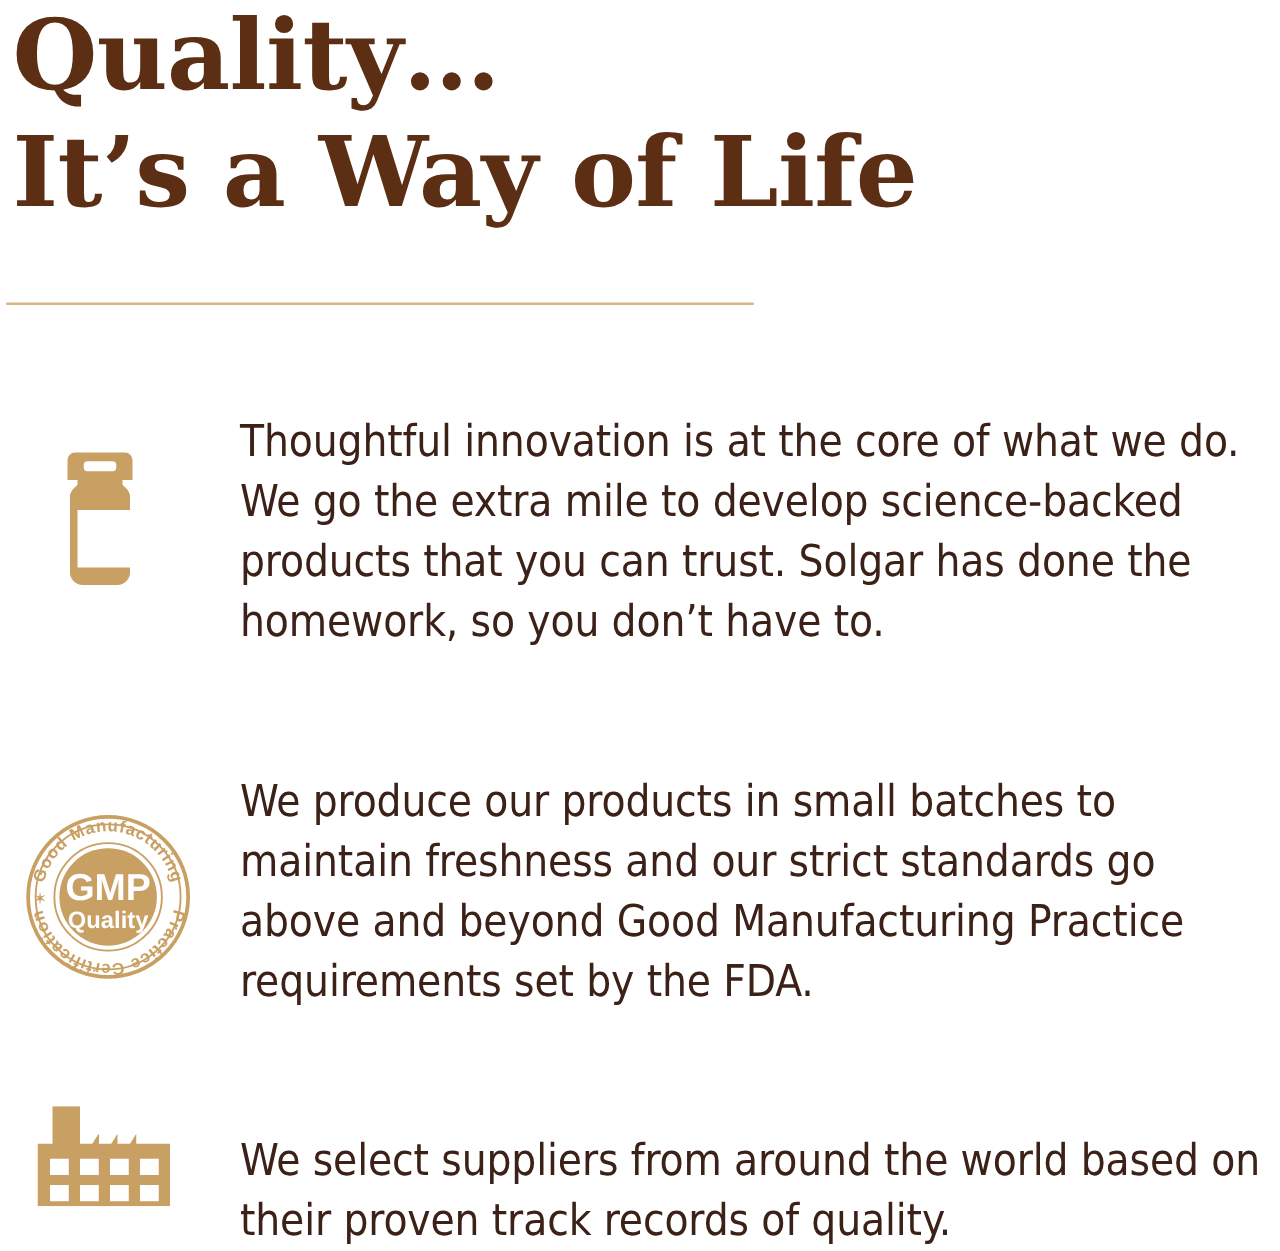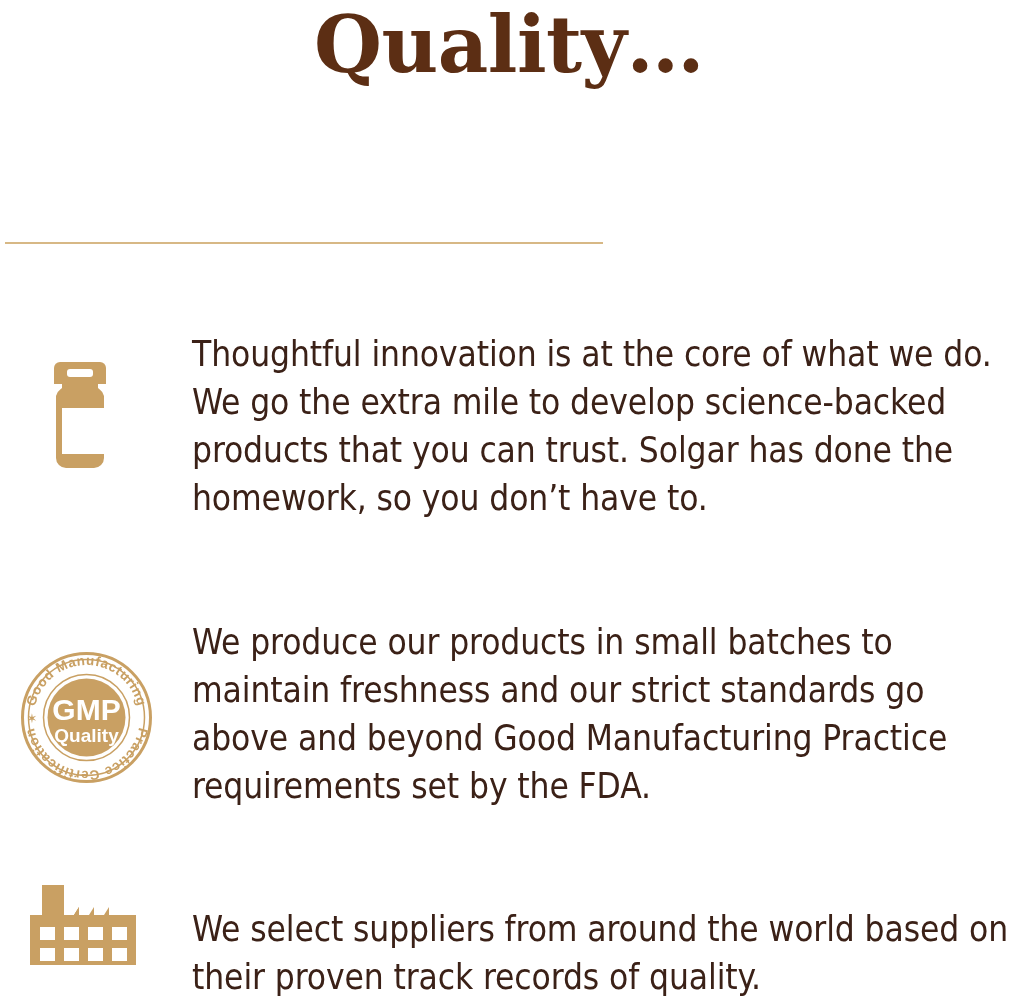--- a/index.html
+++ b/index.html
@@ -28,21 +28,20 @@
     color: #5c2e14;
     font-weight: 700;
     letter-spacing: -0.5px;
     margin: 0;
     white-space: nowrap;
   }
   .headline-1 {
     font-size: 78px;
     line-height: 86px;
     padding-left: 2px;
-    text-align: center;
   }
   .headline-2 {
     font-size: 78px;
     line-height: 86px;
     padding-left: 2px;
     margin-top: 8px;
   }
 
   
   .divider {
@@ -91,20 +90,21 @@
   .row-2 .row-text { top: 318px; }
   
   .row-3 .row-icon { left: 30px; top: 585px; }
   .row-3 .row-text { top: 605px; }
 </style>
 </head>
 <body>
 
 <div class="heading-block">
   <h1 class="headline headline-1">Quality…</h1>
+  <h1 class="headline headline-2">It’s a Way of Life</h1>
 </div>
 
 <div class="divider"></div>
 
 <div class="rows">
 
   <div class="row row-1">
     <span class="row-icon">
       <svg width="76" height="112" viewBox="0 0 76 112" xmlns="http://www.w3.org/2000/svg">
 

